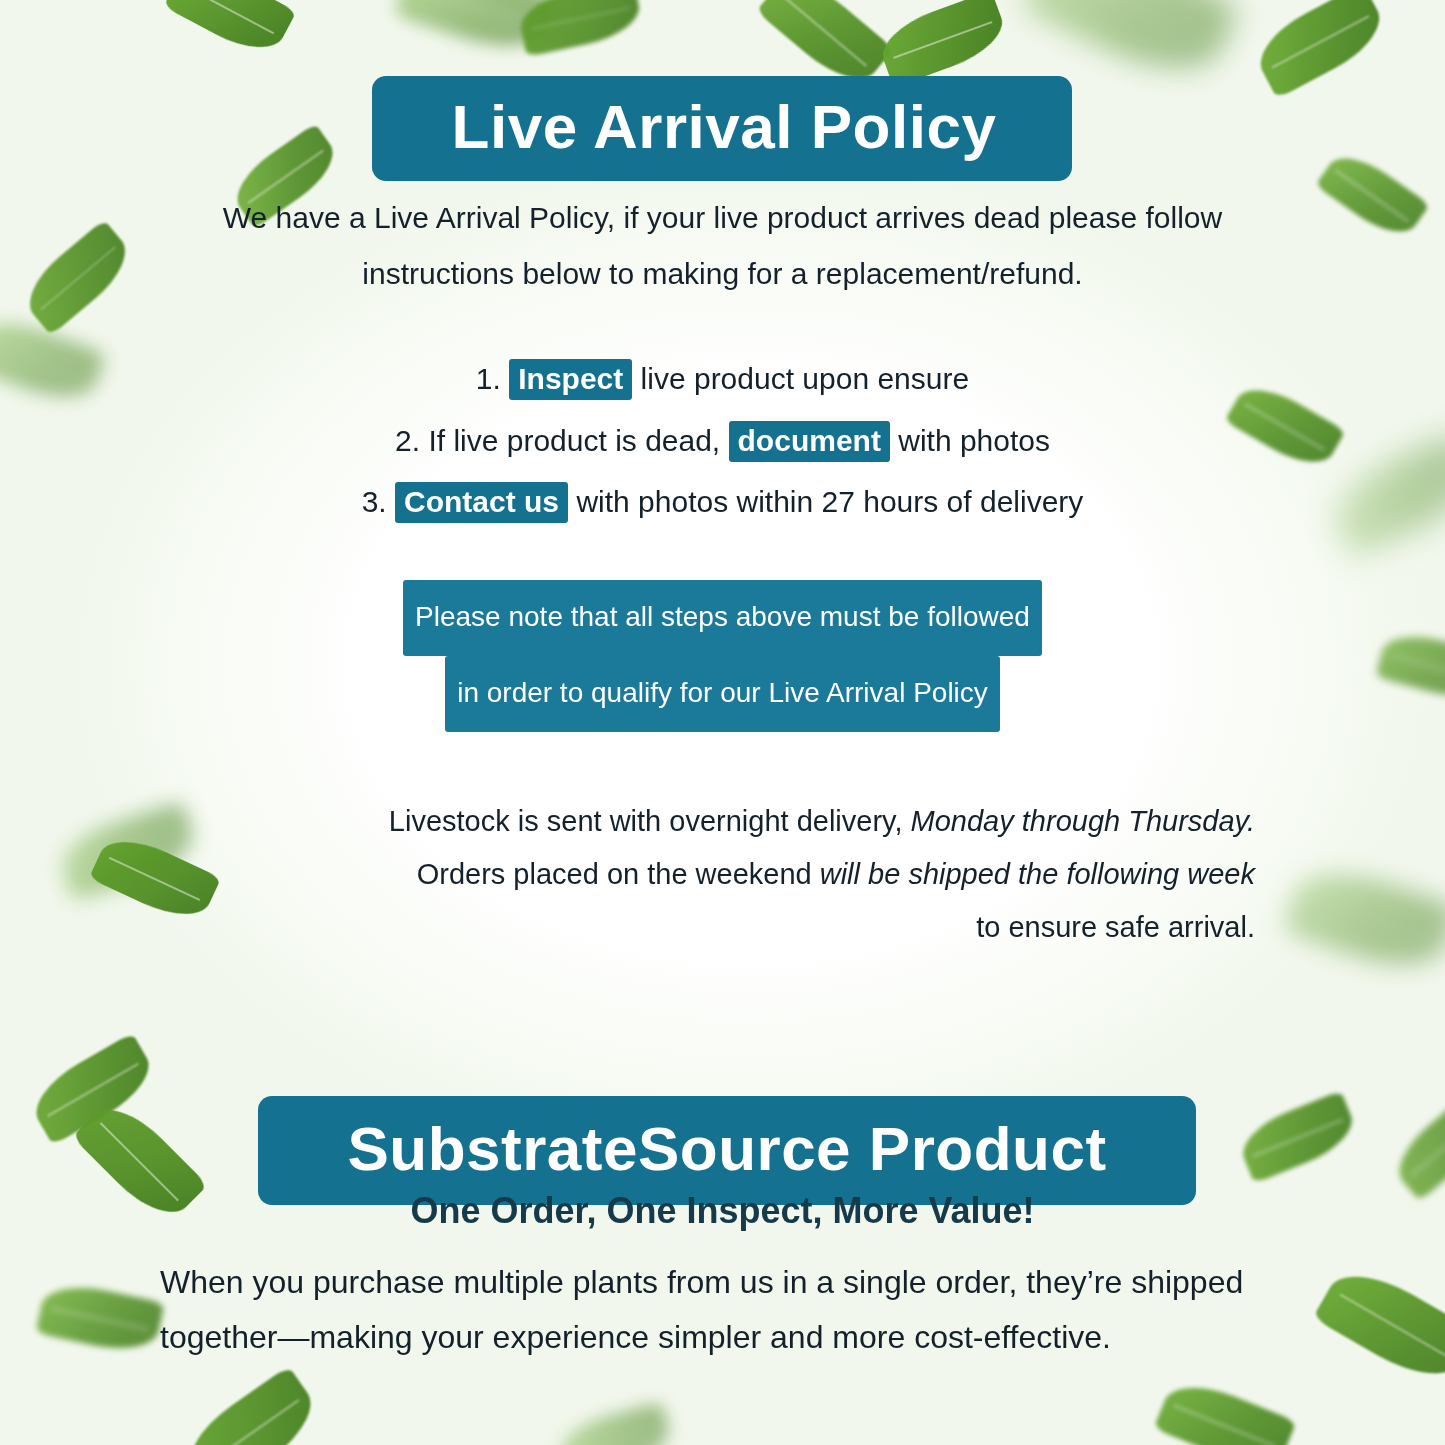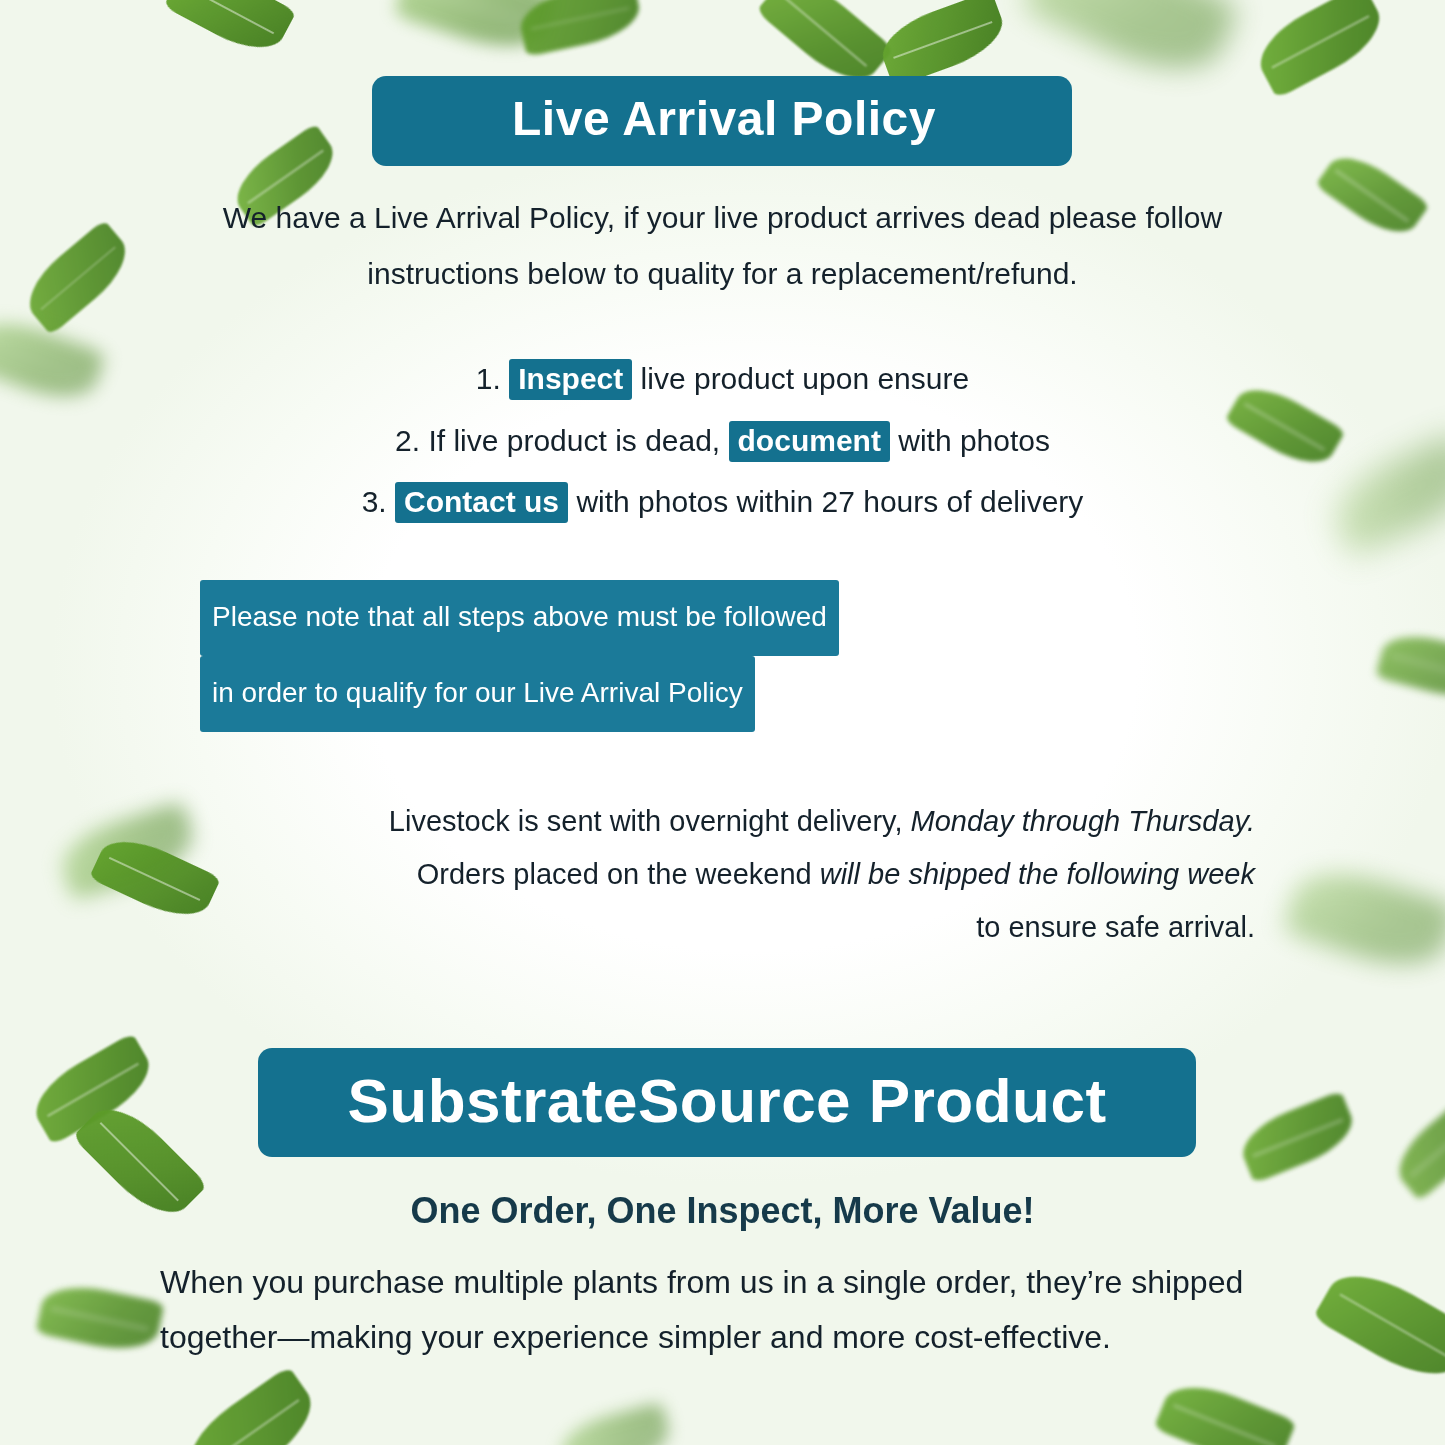--- a/index.html
+++ b/index.html
@@ -57,21 +57,21 @@
     border-radius: 14px;
     line-height: 1.05;
   }
 
   .banner-live {
     position: absolute;
     left: 372px;
     top: 76px;
     width: 700px;
     padding: 18px 22px 22px 26px;
-    font-size: 48px;
+    font-size: 62px;
     text-align: center;
     box-sizing: border-box;
   }
 
   .intro {
     position: absolute;
     left: 170px;
     top: 190px;
     width: 1105px;
     text-align: center;
@@ -99,20 +99,21 @@
     font-weight: bold;
     padding: 3px 9px 5px 9px;
     border-radius: 3px;
   }
 
   .note {
     position: absolute;
     left: 200px;
     top: 580px;
     width: 1045px;
+    text-align: center;
     font-size: 28px;
     line-height: 2.25;
   }
   .note-line {
     background: #1b7a99;
     color: #ffffff;
     padding: 5px 12px 8px 12px;
     border-radius: 3px;
     display: inline-block;
   }
@@ -127,21 +128,21 @@
     line-height: 1.82;
     color: #14212b;
   }
   .ital {
     font-style: italic;
   }
 
   .banner-product {
     position: absolute;
     left: 258px;
-    top: 1048px;
+    top: 1096px;
     width: 938px;
     padding: 20px 26px 24px 26px;
     font-size: 62px;
     text-align: center;
     box-sizing: border-box;
   }
 
   .subhead {
     position: absolute;
     left: 200px;
@@ -249,21 +250,21 @@
         <div class="vein"></div>
       </div>
     </div>
 
   <div class="content">
 
     <div class="banner banner-live">Live Arrival Policy</div>
 
     <div class="intro">
       <div>We have a Live Arrival Policy, if your live product arrives dead please follow</div>
-      <div>instructions below to quality for a replacement/refund.</div>
+      <div>instructions below to making for a replacement/refund.</div>
     </div>
 
     <div class="steps">
 
       <div class="step-line">
         <span>1.</span>
         <span class="hl">Inspect</span>
         <span>live product upon ensure</span>
       </div>
 

